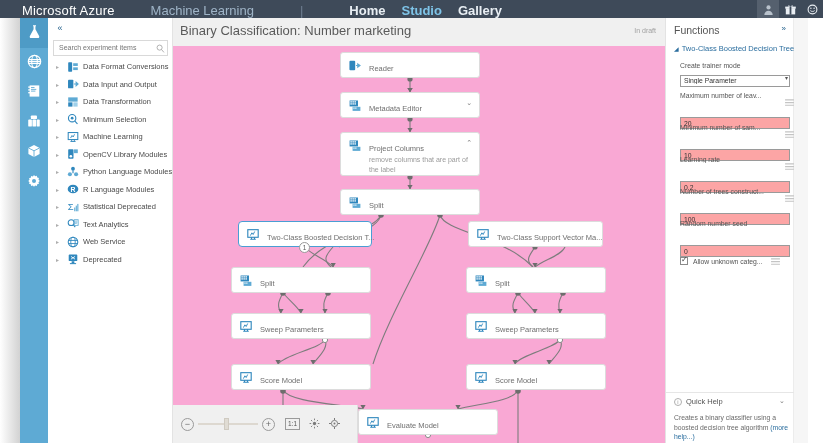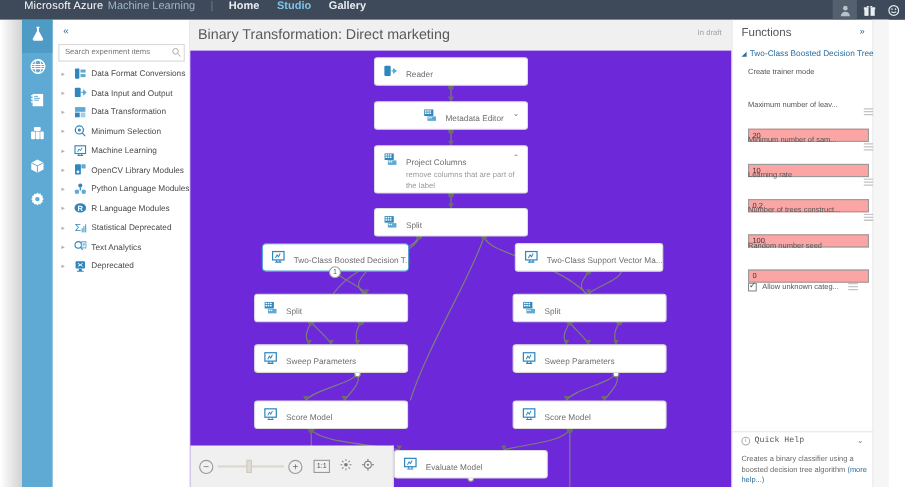--- a/index.html
+++ b/index.html
@@ -7,22 +7,22 @@
     width: 823px; height: 443px;
     overflow: hidden;
     font-family: "Liberation Sans", sans-serif;
     background: #ffffff;
   }
   #app { position: relative; width: 823px; height: 443px; }
 
   
   .topbar {
     position: absolute; left: 0; top: 0; width: 823px; height: 18px;
-    background: #3e4a59; display: flex; align-items: flex-start;
-    color: #ffffff; font-size: 10px; white-space: nowrap;
+    background: #3e4a59; display: flex; align-items: flex-end;
+    color: #ffffff; font-size: 13px; white-space: nowrap; gap: 32px;
   }
   .brand-ms { margin-left: 22px; color: #ffffff; letter-spacing: .2px; }
   .brand-ml { margin-left: 4px; color: #9fb4c7; }
   .brand-sep { margin-left: 14px; color: #6e7f90; }
   .topnav { display: flex; align-items: center; margin-left: 14px; gap: 16px; }
   .topnav a { color: #e8eef3; text-decoration: none; font-weight: bold; }
   .topnav a.active { color: #7ec4e8; }
   .topright { position: absolute; right: 0; top: 0; height: 18px; display: flex; align-items: center; }
   .tr-cell { width: 22px; height: 18px; display: flex; align-items: center; justify-content: center; }
   .tr-cell.avatar { background: #55606e; }
@@ -74,21 +74,21 @@
     position: absolute; left: 7px; top: 5px; font-size: 13px; color: #5a5a5a;
     white-space: nowrap;
   }
   .exp-status {
     position: absolute; right: 9px; top: 9px; font-size: 7px; color: #a0a0a0;
   }
 
   
   .canvas {
     position: absolute; left: 173px; top: 46px; width: 544px; height: 397px;
-    background: #6d28d9; overflow: hidden;
+    background: #f9a8d4; overflow: hidden;
   }
   .edges { position: absolute; left: 0; top: 0; width: 492px; height: 397px; }
 
   .node {
     position: absolute; background: #ffffff; border: 1px solid #dcdcdc;
     border-radius: 3px; display: flex; align-items: flex-start;
     box-shadow: 0 0 0 0 rgba(0,0,0,0);
   }
   .node.selected { border: 1.5px solid #4a9ed4; border-radius: 4px; }
   .node-icon { width: 16px; height: 14px; margin: 5px 0 0 7px; flex: 0 0 16px; }
@@ -147,21 +147,21 @@
   .chk-row { position: absolute; left: 14px; display: flex; align-items: center; }
   .chk-box { width: 8px; height: 8px; border: 1px solid #8a8a8a; background:#fff; position: relative; }
   .chk-box::after { content: "✓"; position:absolute; left:0px; top:-3px; font-size: 8px; color: #444; }
   .chk-label { font-size: 6.8px; color: #555; margin-left: 5px; white-space: nowrap; }
 
   
   .qhelp-sep { position: absolute; left: 0; top: 374px; width: 128px; height: 1px; background: #e6e6e6; }
   .qhelp-head { position: absolute; left: 8px; top: 379px; display: flex; align-items: center; }
   .qhelp-info { width: 8px; height: 8px; border-radius: 50%; border: 1px solid #b0b0b0; color:#999;
                 font-size: 6px; line-height: 7px; text-align: center; }
-  .qhelp-title { font-size: 7.5px; color: #555; margin-left: 4px; font-family: Liberation Mono, monospace; }
+  .qhelp-title { font-size: 7.5px; color: #555; margin-left: 4px; }
   .qhelp-caret { position: absolute; left: 113px; top: 379px; font-size: 7px; color: #777; cursor:pointer;}
   .qhelp-text { position: absolute; left: 8px; top: 395px; width: 116px; font-size: 6.8px; color: #6a6a6a; line-height: 9.5px; }
   .qhelp-link { color: #2a6d9e; text-decoration: none; }
 </style>
 </head>
 <body>
 
 <div id="app">
 
   <div class="topbar">
@@ -380,33 +380,44 @@
               <rect x="8.4" y="2" width="4.6" height="6.6" fill="none" stroke="#5eaad4" stroke-width="1"></rect>
               <path d="M9.4 3.6h2.6M9.4 5h2.6M9.4 6.4h2" stroke="#5eaad4" stroke-width=".8"></path>
             </svg>
         </span>
         <span class="pal-label">Text Analytics</span>
       </div>
       <div class="pal-item">
         <span class="pal-arrow">▸</span>
         <span class="pal-icon">
           <svg width="12" height="12" viewBox="0 0 14 14">
+              <circle cx="7" cy="7" r="5.6" fill="none" stroke="#2f87bd" stroke-width="1.2"></circle>
+              <ellipse cx="7" cy="7" rx="2.6" ry="5.6" fill="none" stroke="#2f87bd" stroke-width="1"></ellipse>
+              <path d="M1.6 5.2h10.8M1.6 8.8h10.8" stroke="#2f87bd" stroke-width="1"></path>
+            </svg>
+        </span>
+        <span class="pal-label">Web Service</span>
+      </div>
+      <div class="pal-item">
+        <span class="pal-arrow">▸</span>
+        <span class="pal-icon">
+          <svg width="12" height="12" viewBox="0 0 14 14">
               <rect x="2" y="1.8" width="10" height="7.6" rx="1" fill="#2f87bd"></rect>
               <path d="M4.6 4l4.8 3.2M9.4 4L4.6 7.2" stroke="#fff" stroke-width="1"></path>
               <path d="M5.4 9.6h3.2v2.6H5.4z" fill="#2f87bd"></path>
               <path d="M3.4 12.4h7.2" stroke="#2f87bd" stroke-width="1.2"></path>
             </svg>
         </span>
         <span class="pal-label">Deprecated</span>
       </div>
     </div>
   </div>
 
   <div class="canvas-head">
-    <div class="exp-title">Binary Transformation: Direct marketing</div>
+    <div class="exp-title">Binary Classification: Number marketing</div>
     <div class="exp-status">In draft</div>
   </div>
 
   <div class="canvas">
     <svg class="edges">
       <g stroke="#7d7d7d" stroke-width="1.1" fill="none">
 
         <path d="M237 32 L237 46"></path>
 
         <path d="M237 72 L237 86"></path>
@@ -495,21 +506,21 @@
         <svg width="14" height="13" viewBox="0 0 14 14">
             <rect x="1" y="2" width="6.2" height="10" rx="1" fill="#2f87bd"></rect>
             <path d="M8 7h4.2M10 5.2L12.4 7 10 8.8z" stroke="#5eaad4" stroke-width="1.2" fill="#5eaad4"></path>
           </svg>
       </span>
       <span class="node-body">
         <span class="node-label">Reader</span>
       </span>
     </div>
 
-    <div class="node" style="left:167px;top:46px;width:140px;height:26px;padding-left:36px;">
+    <div class="node" style="left:167px;top:46px;width:140px;height:26px;">
       <span class="node-icon">
         <svg width="14" height="13" viewBox="0 0 14 14">
             <rect x="1.2" y="1.6" width="9" height="6.4" fill="#2f87bd"></rect>
             <rect x="2" y="2.4" width="1.6" height="1.4" fill="#fff"></rect>
             <rect x="4.2" y="2.4" width="1.6" height="1.4" fill="#fff"></rect>
             <rect x="6.4" y="2.4" width="1.6" height="1.4" fill="#fff"></rect>
             <rect x="2" y="4.6" width="1.6" height="1.4" fill="#fff"></rect>
             <rect x="4.2" y="4.6" width="1.6" height="1.4" fill="#fff"></rect>
             <rect x="6.4" y="4.6" width="1.6" height="1.4" fill="#fff"></rect>
             <rect x="4.4" y="8.4" width="8.4" height="4.4" fill="#5eaad4"></rect>
@@ -724,20 +735,24 @@
     <div class="props-scroll"></div>
     <div class="props-title">Functions</div>
     <div class="props-expand">»</div>
 
     <div class="props-module">
       <span class="tri">◢</span><span>Two-Class Boosted Decision Tree</span>
     </div>
 
     <div class="field" style="top:44px;">
       <div class="field-label">Create trainer mode</div>
+      <div class="sel-wrap">
+        <input class="field-select" readonly="" value="Single Parameter" style="">
+        <span class="sel-caret">▾</span>
+      </div>
     </div>
 
     <div class="field" style="top:74px;">
       <div class="field-label">Maximum number of leav...</div>
       <span class="field-hamb">
         <svg width="9" height="8" viewBox="0 0 10 9">
             <path d="M0 1h10M0 4h10M0 7h10" stroke="#c4c4c4" stroke-width="1.3"></path>
           </svg>
       </span>
       <input class="field-input" value="20" style="">

